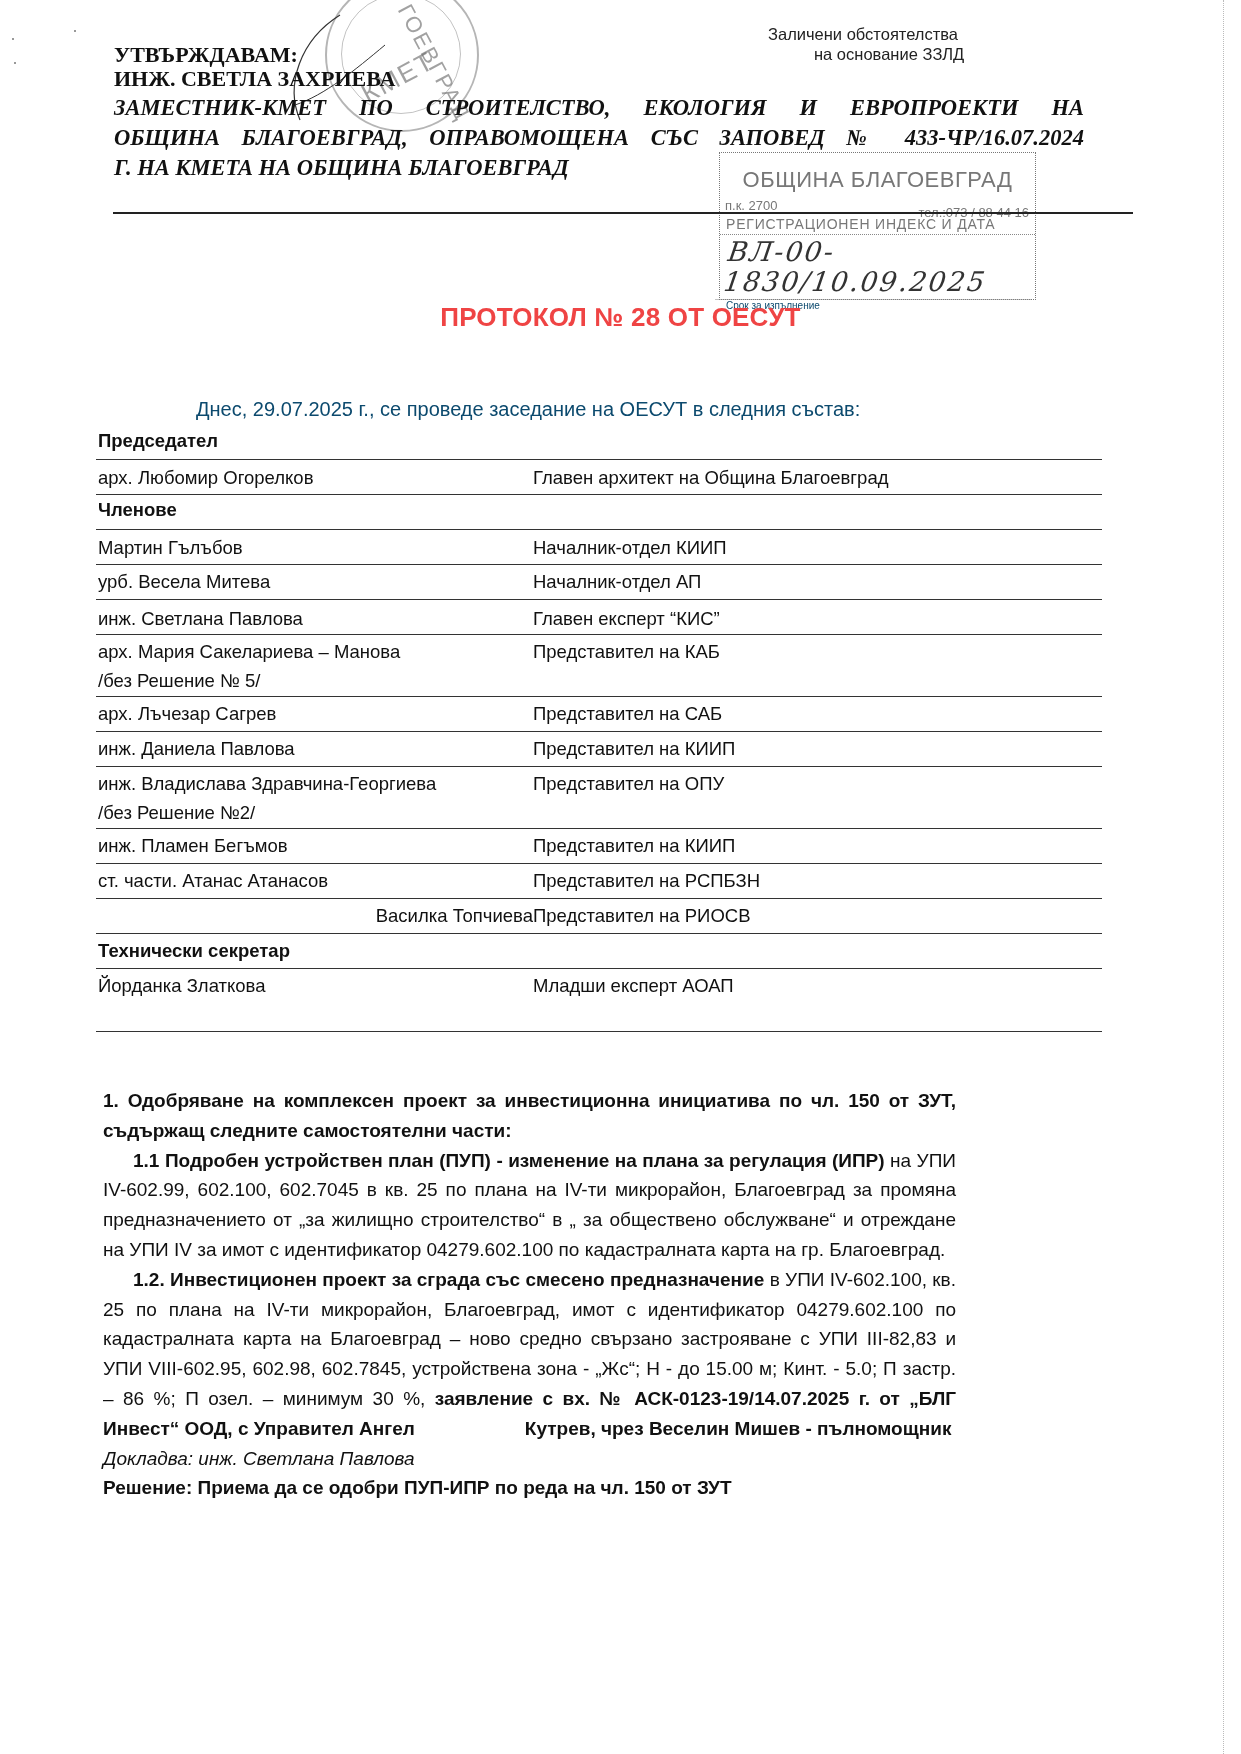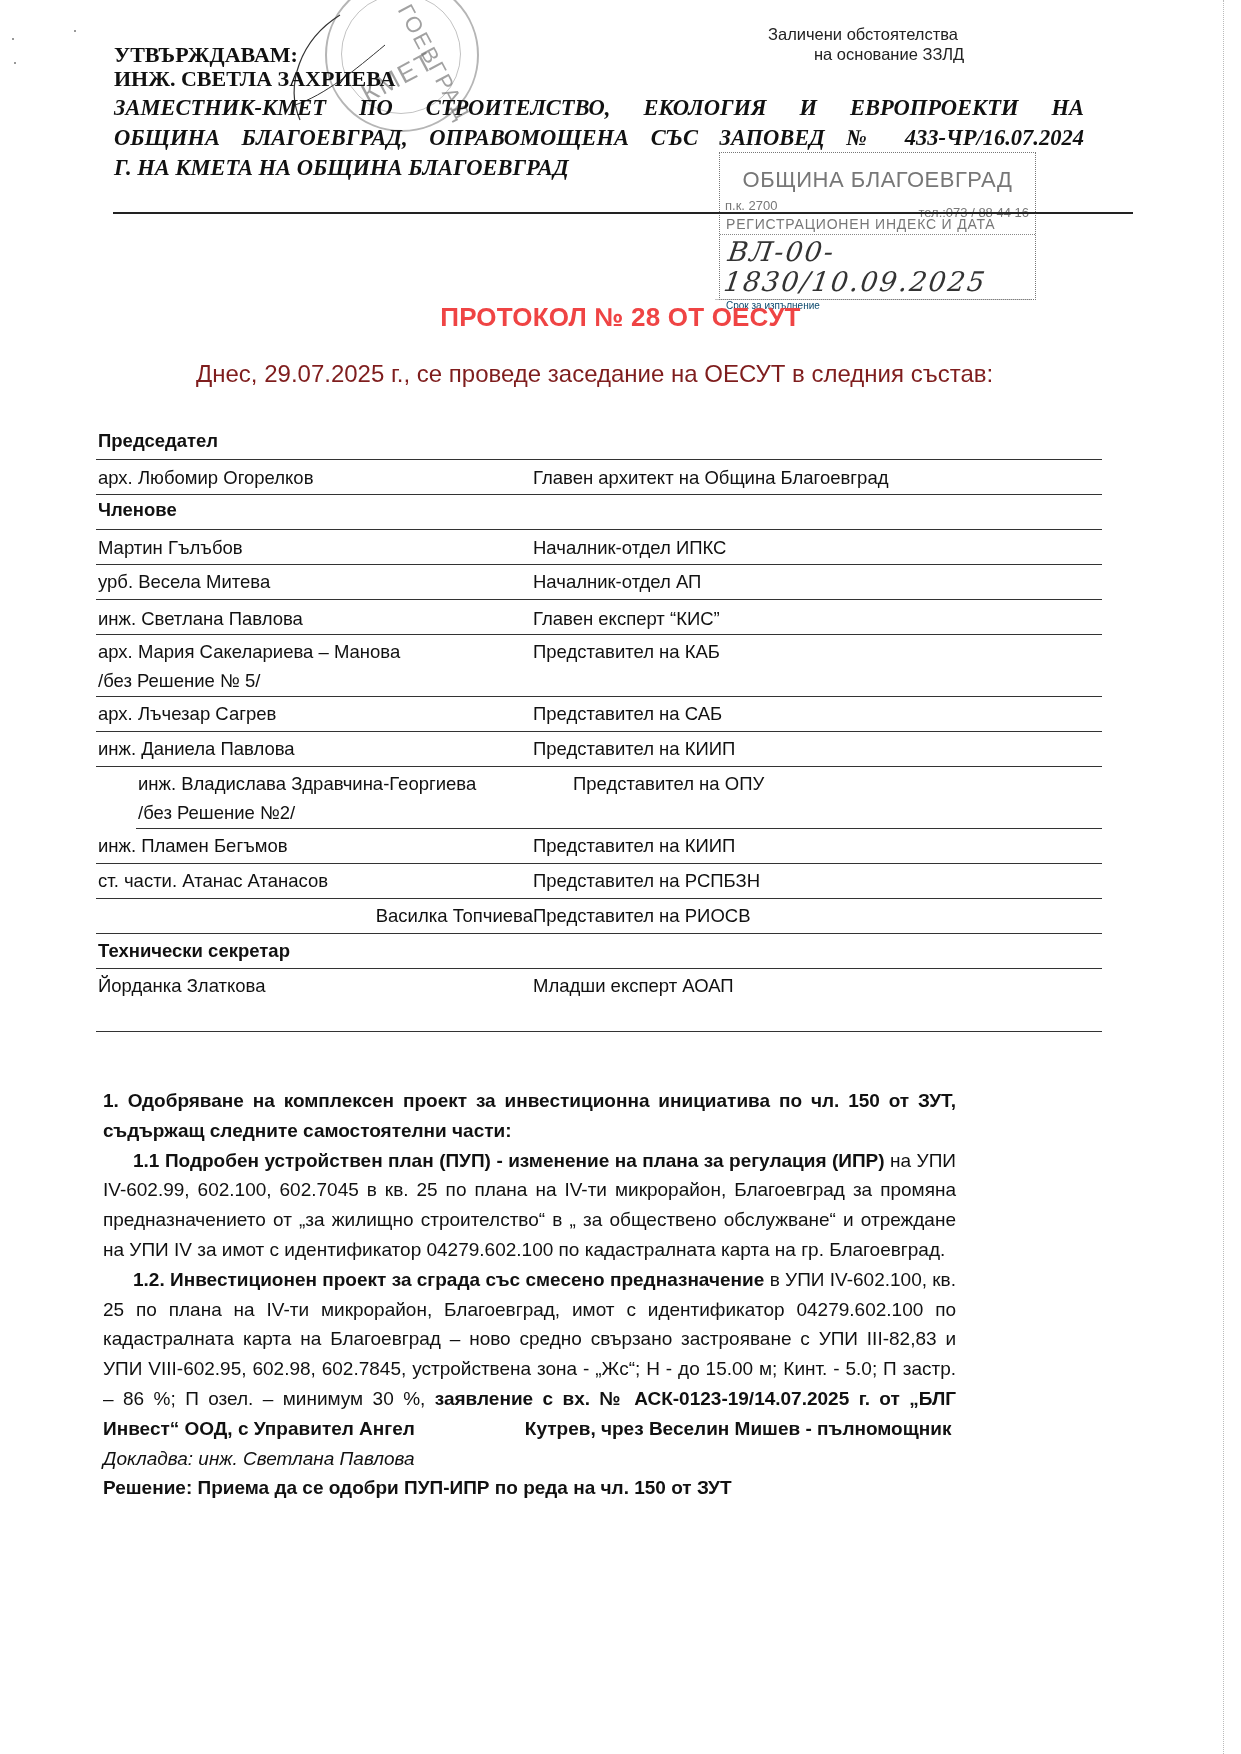--- a/index.html
+++ b/index.html
@@ -25,21 +25,21 @@
   .reg-stamp .handwritten { font-family: "DejaVu Serif", serif; font-style: italic; font-size: 27px; color: #333; letter-spacing: 2px; padding: 2px 6px; line-height: 30px; transform: skew(-8deg); }
   .reg-stamp .term { font-size: 10px; padding: 0 6px; color: #0c4a6e; }
 
   
   .seal { border-radius: 50%; border: 2px solid rgba(120,120,120,0.55); }
   .seal-inner { border-radius: 50%; border: 1.5px solid rgba(120,120,120,0.45); }
   .seal-text { font-family: "Liberation Sans", sans-serif; color: rgba(110,110,110,0.65); font-size: 22px; letter-spacing: 2px; }
 
   
   .doc-title { font-family: "Liberation Sans", sans-serif; font-weight: bold; font-size: 26px; color: #ef4444; text-align: center; width: 1241px; left: 0; letter-spacing: 0.2px; }
-  .intro { font-family: "Liberation Sans", sans-serif; font-size: 24px; color: #7f1d1d; }
+  .intro { font-family: "Liberation Sans", sans-serif; font-size: 20px; color: #0c4a6e; margin-top: 38px; }
 
   
   .comp-table { left: 96px; top: 426px; width: 1006px; font-family: "Liberation Sans", sans-serif; font-size: 18.5px; color: #111; }
   .comp-row { display: flex; border-bottom: 1.5px solid #333; }
   .comp-row .c1 { width: 435px; padding-left: 2px; }
   .comp-row .c2 { flex: 1; }
   .comp-row.section .c1 { font-weight: bold; }
   .comp-row .line { display: block; line-height: 29px; }
 
   
@@ -115,21 +115,21 @@
     <div class="c1">
         <span class="line">Членове</span>
       </div>
     <div class="c2"></div>
   </div>
   <div class="comp-row" style="height:34px;">
     <div class="c1">
         <span class="line" style="padding-top:3px;">Мартин Гълъбов</span>
       </div>
     <div class="c2">
-        <span class="line" style="padding-top:3px;">Началник-отдел ИПКС</span>
+        <span class="line" style="padding-top:3px;">Началник-отдел КИИП</span>
       </div>
   </div>
   <div class="comp-row" style="height:34px;">
     <div class="c1">
         <span class="line" style="padding-top:2px;">урб. Весела Митева</span>
       </div>
     <div class="c2">
         <span class="line" style="padding-top:2px;">Началник-отдел АП</span>
       </div>
   </div>
@@ -159,21 +159,21 @@
       </div>
   </div>
   <div class="comp-row" style="height:34px;">
     <div class="c1">
         <span class="line" style="padding-top:2px;">инж. Даниела Павлова</span>
       </div>
     <div class="c2">
         <span class="line" style="padding-top:2px;">Представител на КИИП</span>
       </div>
   </div>
-  <div class="comp-row" style="height:61px;margin-left:40px;">
+  <div class="comp-row" style="height:61px;">
     <div class="c1">
       <span class="line" style="padding-top:2px;">инж. Владислава Здравчина-Георгиева</span>
       <span class="line">/без Решение №2/</span>
     </div>
     <div class="c2">
         <span class="line" style="padding-top:2px;">Представител на ОПУ</span>
       </div>
   </div>
   <div class="comp-row" style="height:34px;">
     <div class="c1">

